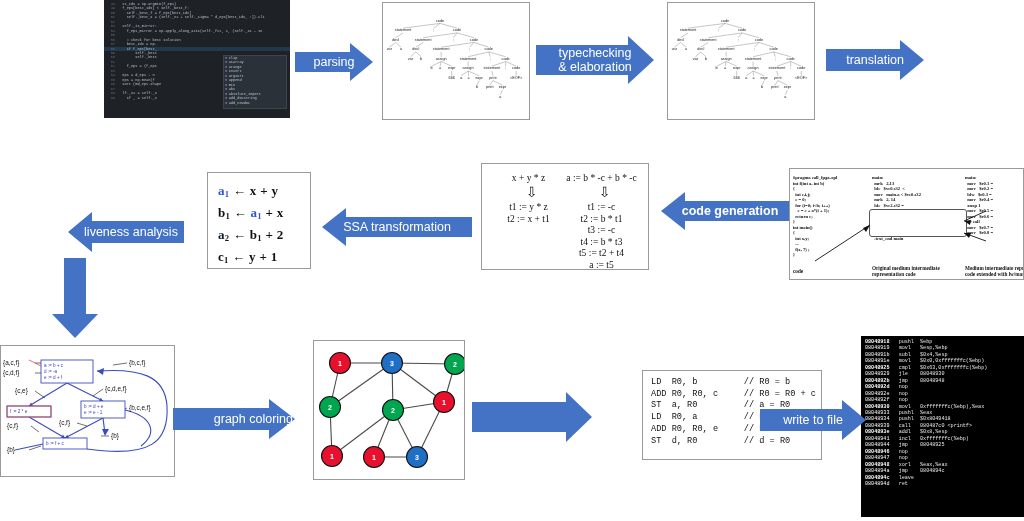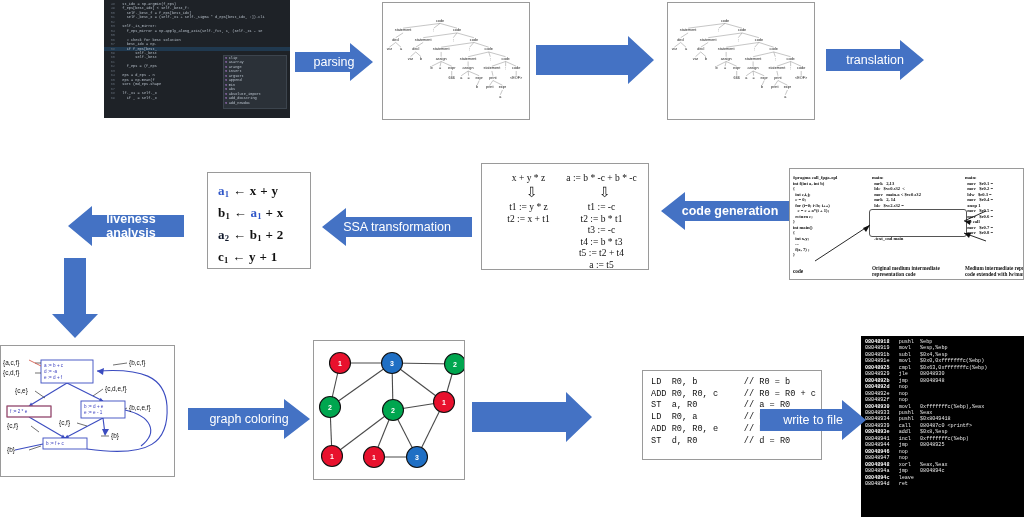--- a/index.html
+++ b/index.html
@@ -203,20 +203,22 @@
         <text x="202" y="134" font-size="7.2" text-anchor="middle">print</text>
         <text x="226" y="134" font-size="7.2" text-anchor="middle">expr</text>
         <text x="222" y="152" font-size="7.2" text-anchor="middle">a</text>
       </svg>
   </div>
 
   <div class="arrow" style="left:536px;top:36px;width:118px;height:48px;">
     <svg viewBox="0 0 118 48" preserveAspectRatio="none">
       <path d="M0,9 L92,9 L92,0 L118,24 L92,48 L92,39 L0,39 Z" fill="#4472C4"></path>
     </svg>
+    <span class="lbl">typechecking
+&amp; elaboration</span>
   </div>
 
   <div class="panel bordered tree" style="left:667px;top:2px;width:148px;height:118px;">
     <svg id="tree2" viewBox="0 0 280 168" width="148" height="118">
         <line x1="108" y1="11" x2="38" y2="20" stroke="#777" stroke-width="0.8"></line>
         <line x1="108" y1="11" x2="96" y2="20" stroke="#777" stroke-width="0.8"></line>
         <line x1="108" y1="11" x2="140" y2="20" stroke="#777" stroke-width="0.8"></line>
         <line x1="38" y1="29" x2="24" y2="38" stroke="#777" stroke-width="0.8"></line>
         <line x1="140" y1="29" x2="76" y2="38" stroke="#777" stroke-width="0.8"></line>
         <line x1="140" y1="29" x2="133" y2="38" stroke="#777" stroke-width="0.8"></line>
@@ -404,21 +406,21 @@
 
   <div class="panel bordered ssa" style="left:207px;top:172px;width:104px;height:97px;">
     <div id="ssa-rows">
         <div class="ssa-row"><b style="color: rgb(47, 86, 200);">a<sub>1</sub></b><span> ← </span><b style="color: rgb(17, 17, 17);">x</b><b style="color: rgb(17, 17, 17);"> + </b><b style="color: rgb(17, 17, 17);">y</b></div>
         <div class="ssa-row"><b style="color: rgb(17, 17, 17);">b<sub>1</sub></b><span> ← </span><b style="color: rgb(47, 86, 200);">a<sub>1</sub></b><b style="color: rgb(17, 17, 17);"> + </b><b style="color: rgb(17, 17, 17);">x</b></div>
         <div class="ssa-row"><b style="color: #0f172a; text-align: center;">a<sub>2</sub></b><span> ← </span><b style="color: rgb(17, 17, 17);">b<sub>1</sub></b><b style="color: rgb(17, 17, 17);"> + </b><b style="color: rgb(17, 17, 17);">2</b></div>
         <div class="ssa-row"><b style="color: rgb(17, 17, 17);">c<sub>1</sub></b><span> ← </span><b style="color: rgb(17, 17, 17);">y</b><b style="color: rgb(17, 17, 17);"> + </b><b style="color: rgb(17, 17, 17);">1</b></div>
       </div>
   </div>
 
-  <div class="arrow" style="left:68px;top:205px;width:116px;height:42px;font-weight:bold;">
+  <div class="arrow" style="left:68px;top:211px;width:116px;height:42px;">
     <svg viewBox="0 0 116 42" preserveAspectRatio="none">
       <path d="M116,10 L24,10 L24,1 L0,21 L24,41 L24,32 L116,32 Z" fill="#4472C4"></path>
     </svg>
     <span class="lbl" style="margin-left:10px;">liveness analysis</span>
   </div>
 
   <div class="arrow" style="left:52px;top:258px;width:46px;height:80px;">
     <svg viewBox="0 0 46 80" preserveAspectRatio="none">
       <path d="M12,0 L34,0 L34,56 L46,56 L23,80 L0,56 L12,56 Z" fill="#4472C4"></path>
     </svg>
@@ -469,21 +471,21 @@
         <line x1="126" y1="62" x2="124" y2="63" class="edge2"></line>
         <line x1="30" y1="80" x2="38" y2="86" class="edge2"></line>
         <line x1="76" y1="77" x2="86" y2="80" class="edge2"></line>
         <line x1="108" y1="90" x2="100" y2="90" class="edge2"></line>
         <line x1="28" y1="104" x2="40" y2="100" class="edge2"></line>
         <path d="M28,14 L40,20" stroke="#d04a3a" stroke-width="0.8" fill="none"></path>
         <rect x="6" y="60" width="44" height="11" fill="none" stroke="#d04a3a" stroke-width="0.8"></rect>
       </svg>
   </div>
 
-  <div class="arrow" style="left:188px;top:398px;width:122px;height:42px;">
+  <div class="arrow" style="left:173px;top:398px;width:122px;height:42px;justify-content:flex-end;">
     <svg viewBox="0 0 122 42" preserveAspectRatio="none">
       <path d="M0,10 L96,10 L96,1 L122,21 L96,41 L96,32 L0,32 Z" fill="#4472C4"></path>
     </svg>
     <span class="lbl">graph coloring</span>
   </div>
 
   <div class="panel bordered ig" style="left:313px;top:340px;width:152px;height:140px;">
     <svg id="igraph" viewBox="0 0 152 140" width="152" height="140">
         <line x1="26" y1="22" x2="78" y2="22"></line>
         <line x1="26" y1="22" x2="16" y2="66"></line>

